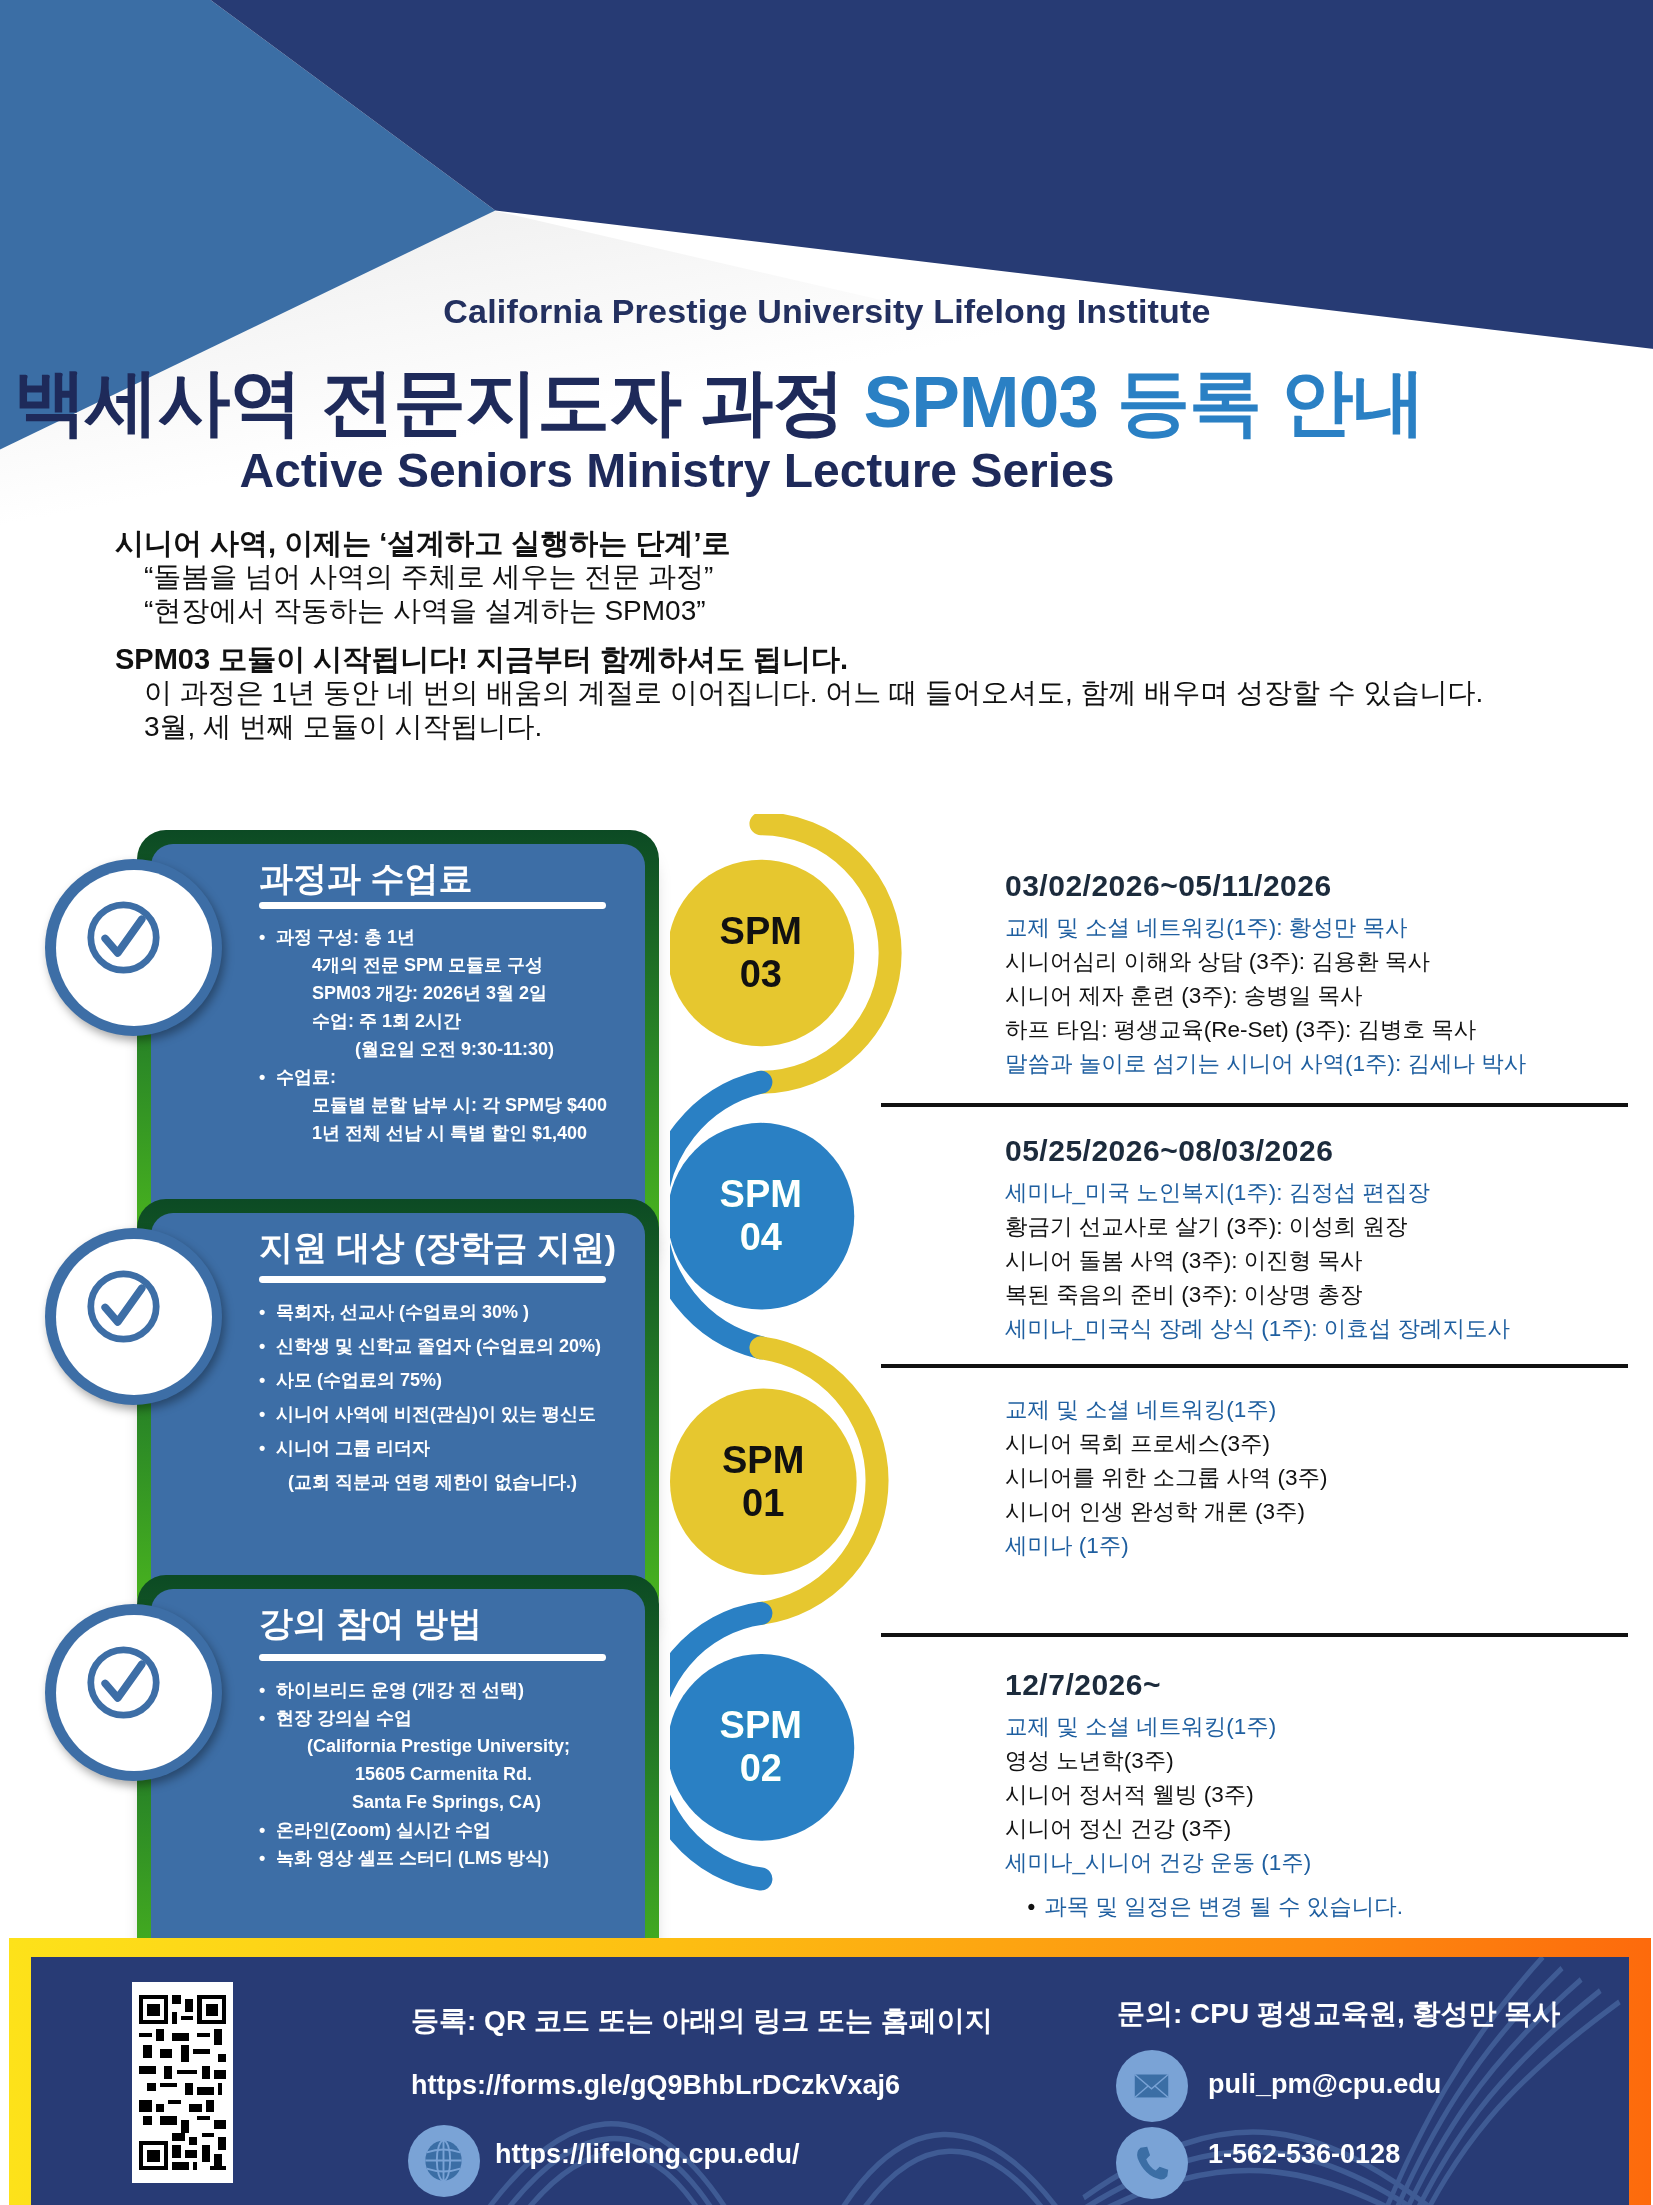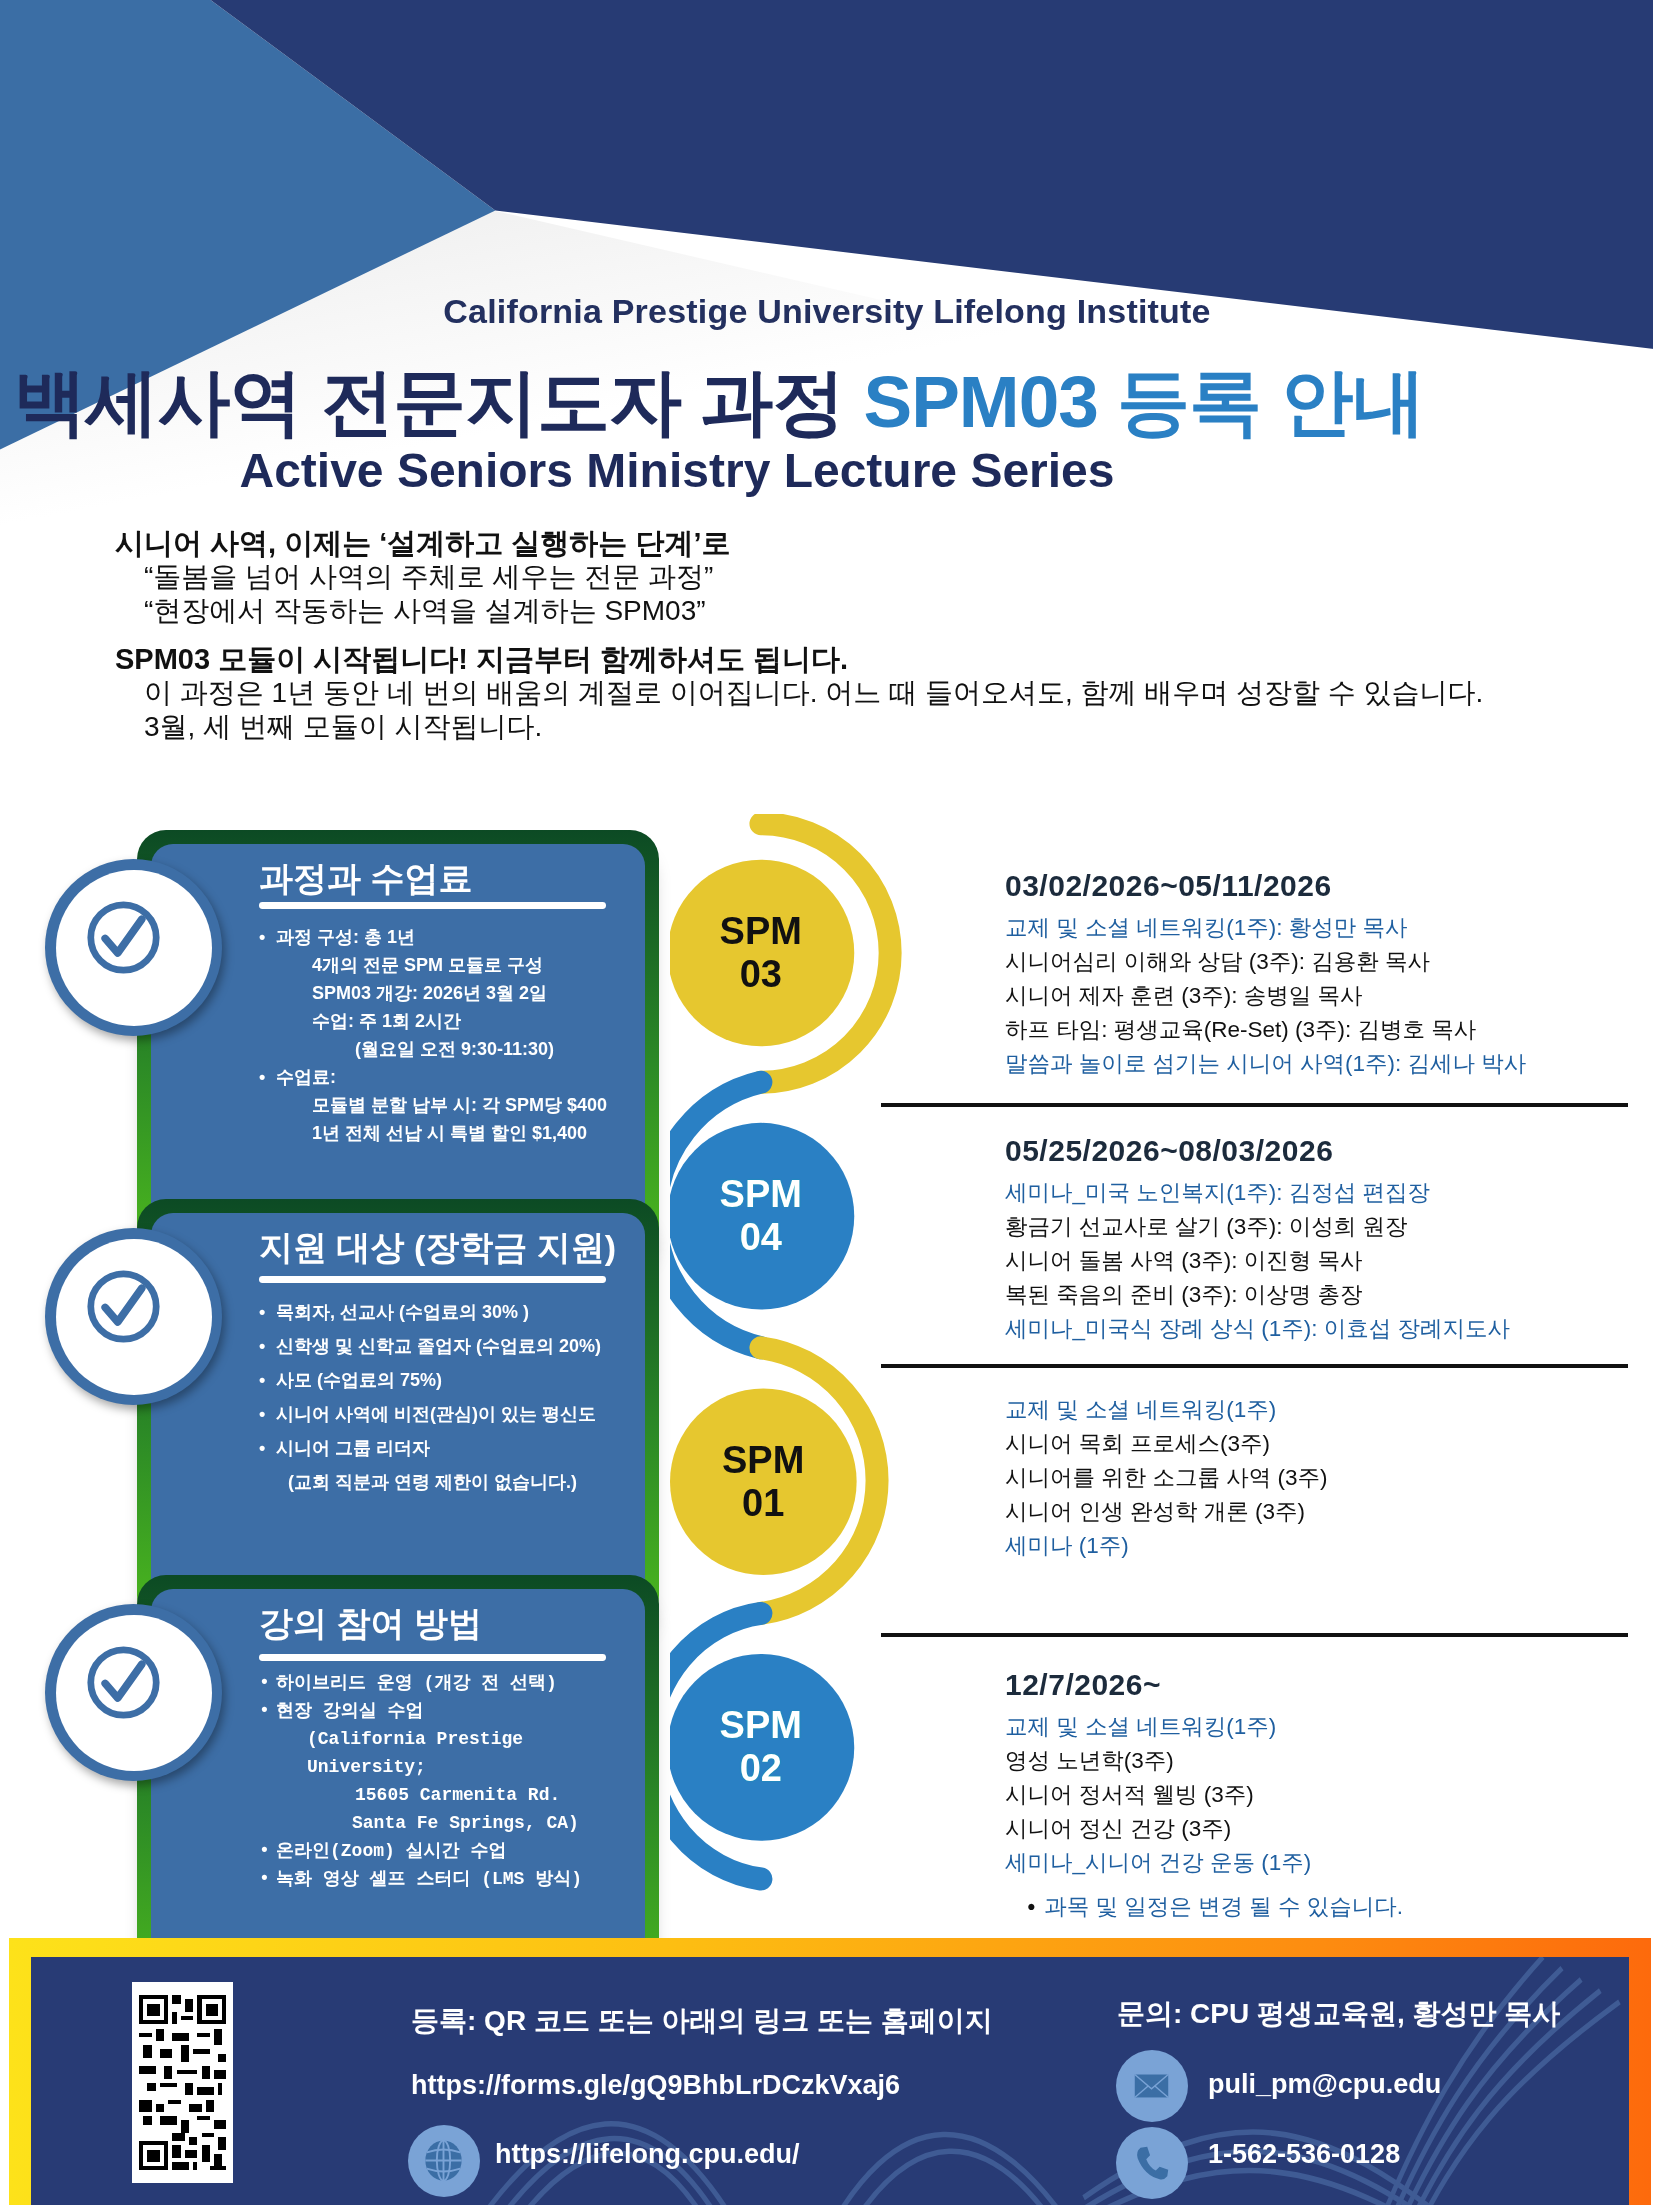--- a/index.html
+++ b/index.html
@@ -163,21 +163,21 @@
   <div class="card-inner"></div>
   <div class="check-badge" style="top:29px;">
     <div class="inner"></div>
     <svg viewBox="0 0 160 160">
       <circle cx="80" cy="80" r="68" fill="none" stroke="#3d6ea6" stroke-width="14"></circle>
       <polyline points="42,82 68,112 118,42" fill="none" stroke="#3d6ea6" stroke-width="16" stroke-linecap="round" stroke-linejoin="round"></polyline>
     </svg>
   </div>
   <div class="card-title" style="top:26px;">강의 참여 방법</div>
   <div class="card-rule" style="top:79px;"></div>
-  <ul class="card-list" style="top:94px;font-family:Liberation Mono, monospace;">
+  <ul class="card-list" style="top:101px;">
     <li class="bullet">하이브리드 운영 (개강 전 선택)</li>
     <li class="bullet"> 현장 강의실 수업</li>
     <li class="sub" style="padding-left:48px;">(California Prestige University;</li>
     <li class="sub3" style="padding-left:96px;">15605 Carmenita Rd.</li>
     <li class="sub5" style="padding-left:93px;">Santa Fe Springs, CA)</li>
     <li class="bullet"> 온라인(Zoom) 실시간 수업</li>
     <li class="bullet"> 녹화 영상 셀프 스터디 (LMS 방식)</li>
   </ul>
 </div>
 

